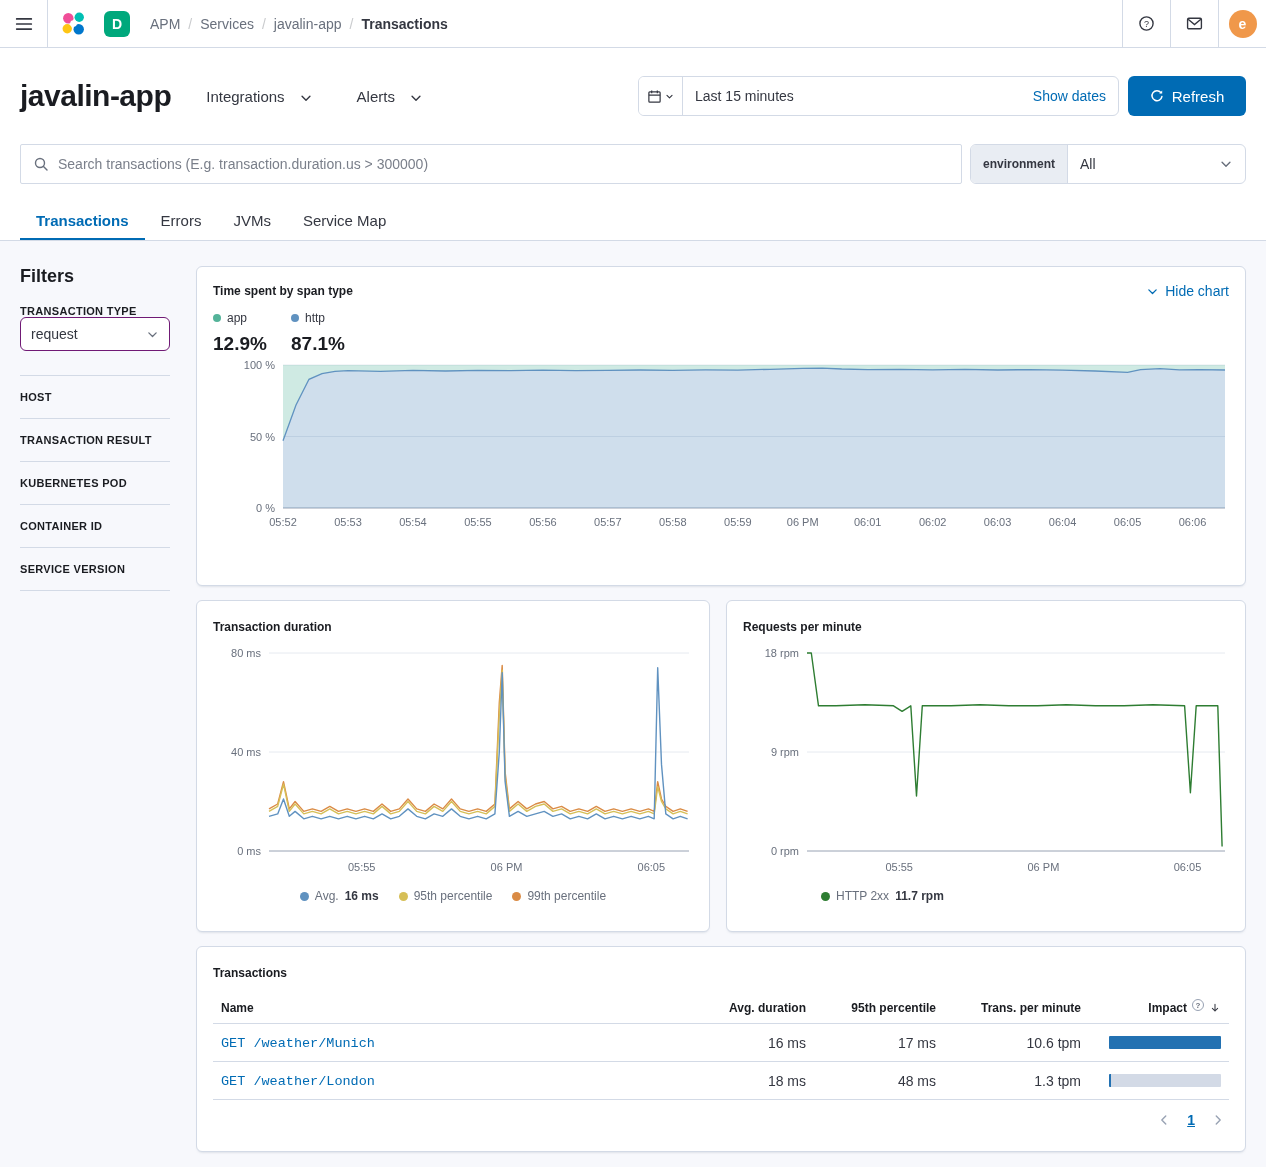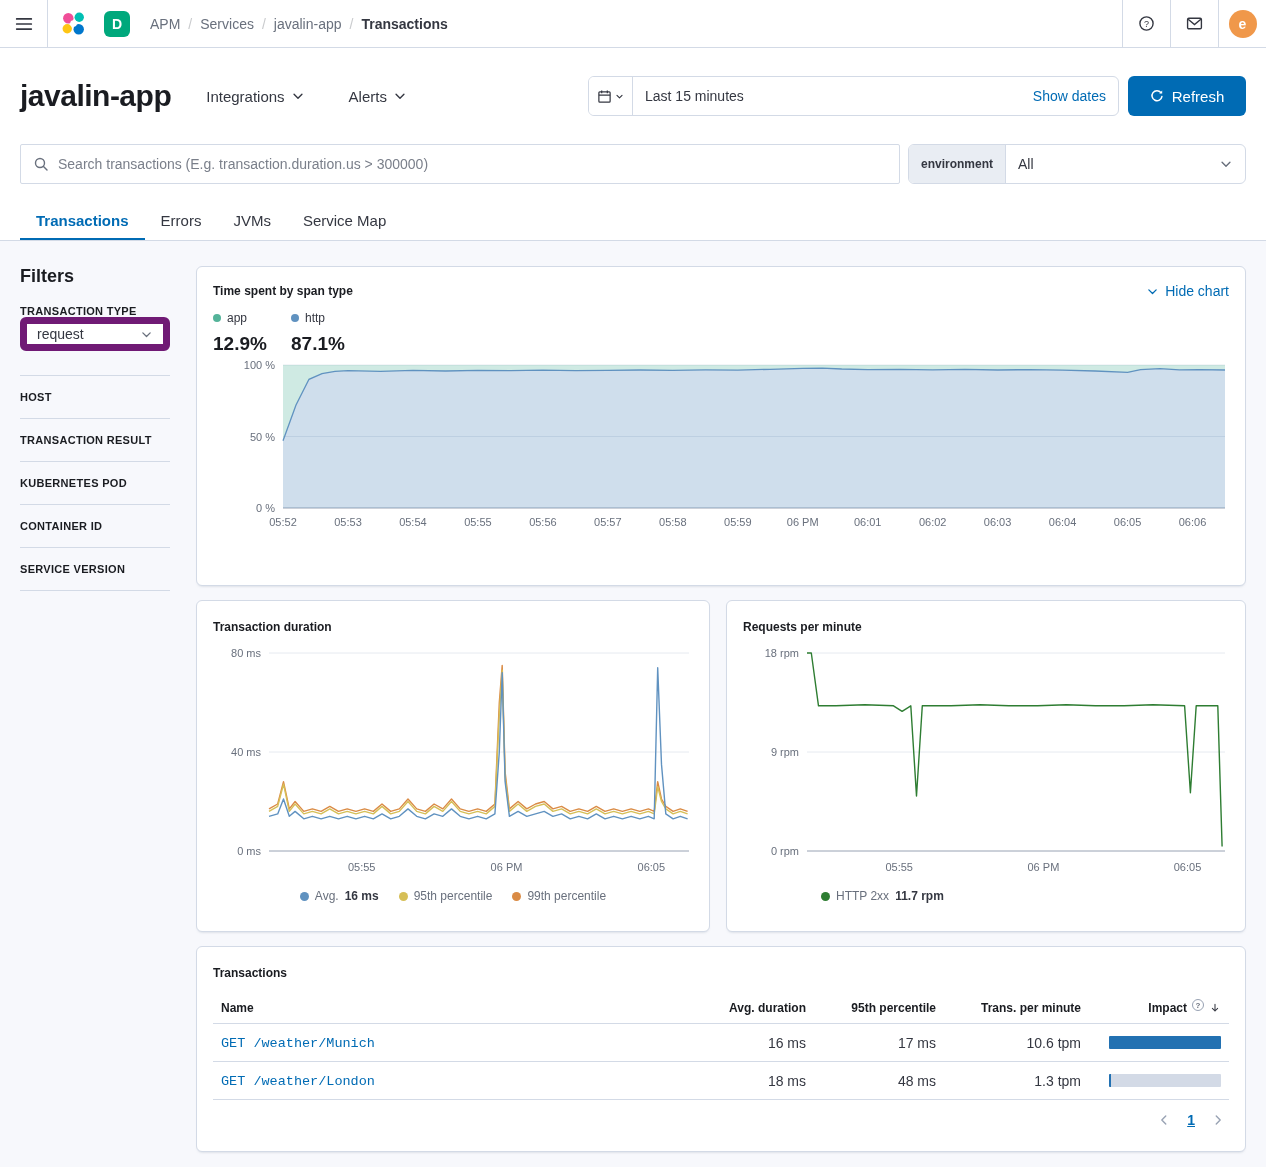--- a/index.html
+++ b/index.html
@@ -18,50 +18,50 @@
 .crumb{color:#69707D}
 .crumb.current{color:#343741;font-weight:700}
 .crumb-sep{color:#C9CBCD}
 .tb-right{display:flex;align-items:stretch}
 .tb-cell{width:48px;display:flex;align-items:center;justify-content:center;border-left:1px solid #D3DAE6}
 .avatar{width:28px;height:28px;border-radius:50%;color:#fff;font-size:14px;font-weight:600;display:flex;align-items:center;justify-content:center}
 
 
 .page-header{position:absolute;top:72px;left:20px;right:20px;height:48px;display:flex;align-items:center}
 .svc-title{font-size:30px;font-weight:700;color:#1a1c21;letter-spacing:-.5px;margin-right:35px}
-.menu-link{display:flex;align-items:center;gap:6px;font-size:15px;color:#343741}
+.menu-link{display:flex;align-items:flex-end;gap:14px;font-size:15px;color:#343741}
 .menu-link.integrations{margin-right:44px}
 .spacer{flex:1}
-.superdate{display:flex;align-items:stretch;height:40px;width:531px;border:1px solid #D3DAE6;border-radius:6px;background:#fff;overflow:hidden}
+.superdate{display:flex;align-items:stretch;height:40px;width:481px;border:1px solid #D3DAE6;border-radius:6px;background:#fff;overflow:hidden}
 .qs-btn{width:44px;display:flex;align-items:center;justify-content:center;gap:3px;border-right:1px solid #D3DAE6;background:#fff}
 .date-text{flex:1;display:flex;align-items:center;padding:0 12px;font-size:14px;color:#343741}
 .show-dates{align-self:center;padding-right:12px;font-size:14px;font-weight:500;color:#006BB4;white-space:nowrap}
 .refresh-btn{margin-left:9px;width:118px;height:40px;border-radius:6px;color:#fff;font-size:15px;font-weight:500;display:flex;align-items:center;justify-content:center;gap:8px}
 
 
 .search-row{position:absolute;top:144px;left:20px;right:20px;height:40px;display:flex}
 .search-box{flex:1;display:flex;align-items:center;gap:9px;padding:0 12px;border:1px solid #D3DAE6;border-radius:2px;background:#fff}
 .search-box input{flex:1;border:none;outline:none;font:inherit;font-size:14px;color:#343741;background:transparent}
 .search-box input::placeholder{color:#7a7f8a}
-.env-group{width:338px;margin-left:8px;display:flex;align-items:stretch;border:1px solid #D3DAE6;border-radius:6px;background:#fff;overflow:hidden}
+.env-group{width:276px;margin-left:8px;display:flex;align-items:stretch;border:1px solid #D3DAE6;border-radius:6px;background:#fff;overflow:hidden}
 .env-label{background:#E9EDF3;display:flex;align-items:center;padding:0 12px;font-size:12px;font-weight:600;color:#343741;border-right:1px solid #D3DAE6}
 .env-select{flex:1;display:flex;align-items:center;justify-content:space-between;padding:0 12px;font-size:14px;color:#343741;cursor:pointer}
 
 
 .tabs{position:absolute;top:200px;left:20px;right:20px;height:40px;display:flex}
 .tab{padding:0 16px;display:flex;align-items:center;font-size:15px;color:#343741;cursor:pointer}
 .tab.active{color:#006BB4;font-weight:600;box-shadow:inset 0 -2px 0 #006BB4}
 .tabs-border{position:absolute;top:240px;left:0;right:0;height:1px;background:#D3DAE6}
 
 
 .content{position:absolute;top:241px;left:0;right:0;bottom:0;background:#F7F8FC}
 .filters{position:absolute;left:20px;top:25px;width:150px}
 .filters h2{font-size:18px;font-weight:700;color:#1a1c21;margin-bottom:18px}
 .f-label{display:block;font-size:11px;font-weight:700;color:#1a1c21;letter-spacing:.3px;margin-bottom:0}
-.select{height:34px;border:7px solid #701a75;border-radius:6px;background:#fff;display:flex;align-items:center;justify-content:space-between;padding:0 10px;font-size:14px;color:#343741;cursor:pointer}
+.select{height:34px;border:1px solid #701a75;border-radius:6px;background:#fff;display:flex;align-items:center;justify-content:space-between;padding:0 10px;font-size:14px;color:#343741;cursor:pointer}
 .filter-sections{margin-top:24px;border-top:1px solid #D3DAE6}
 .fsection{padding:15px 0;border-bottom:1px solid #D3DAE6;font-size:11px;font-weight:700;color:#1a1c21;letter-spacing:.3px;cursor:pointer}
 
 .panel{position:absolute;background:#fff;border:1px solid #D3DAE6;border-radius:6px;box-shadow:0 2px 2px -1px rgba(152,162,179,.25);padding:16px}
 .p1{left:196px;top:25px;width:1050px;height:320px}
 .p2{left:196px;top:359px;width:514px;height:332px}
 .p3{left:726px;top:359px;width:520px;height:332px}
 .p4{left:196px;top:705px;width:1050px;height:206px}
 .panel-head{display:flex;justify-content:space-between;align-items:center}
 .panel-title{font-size:12px;font-weight:700;color:#1a1c21}

